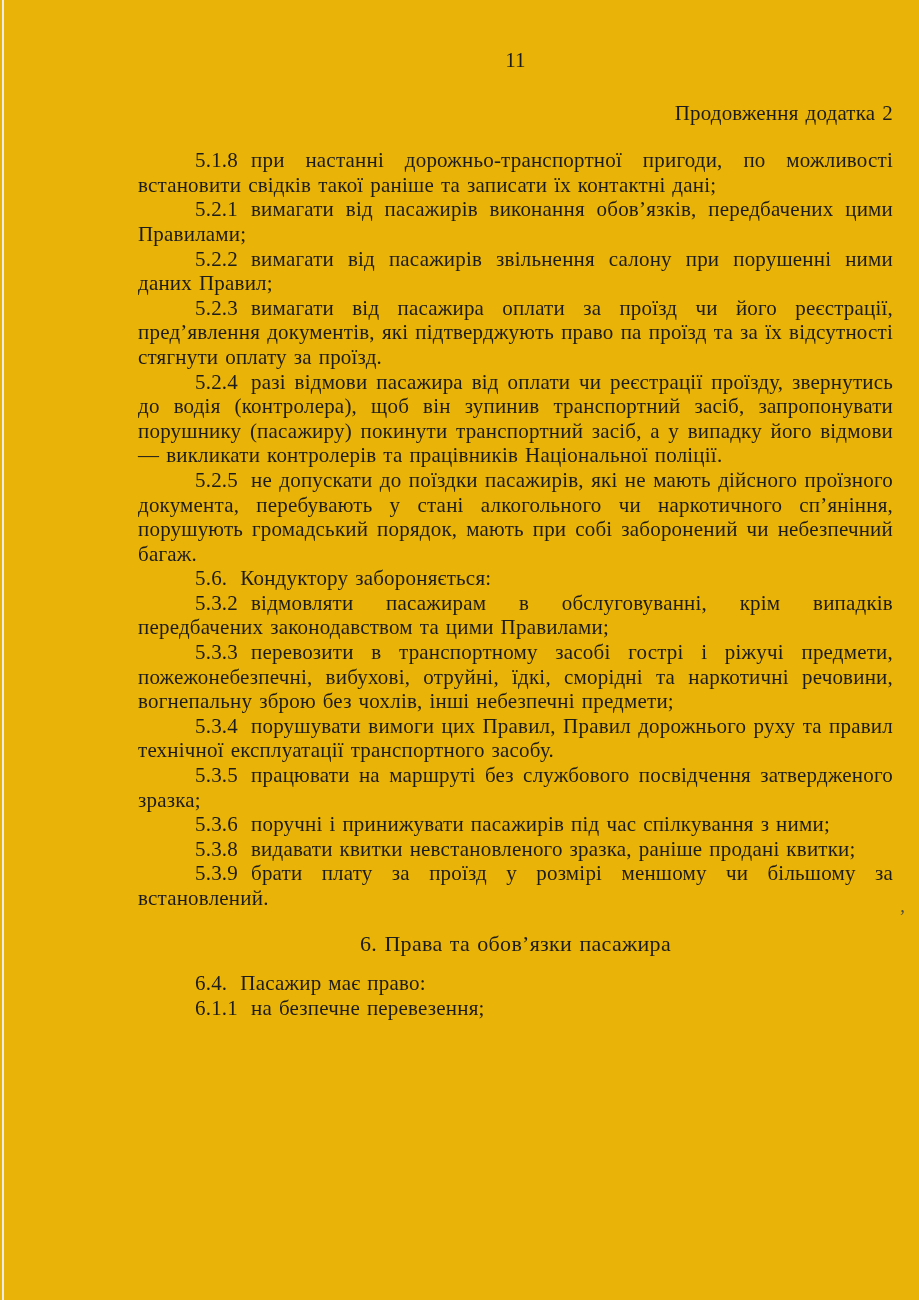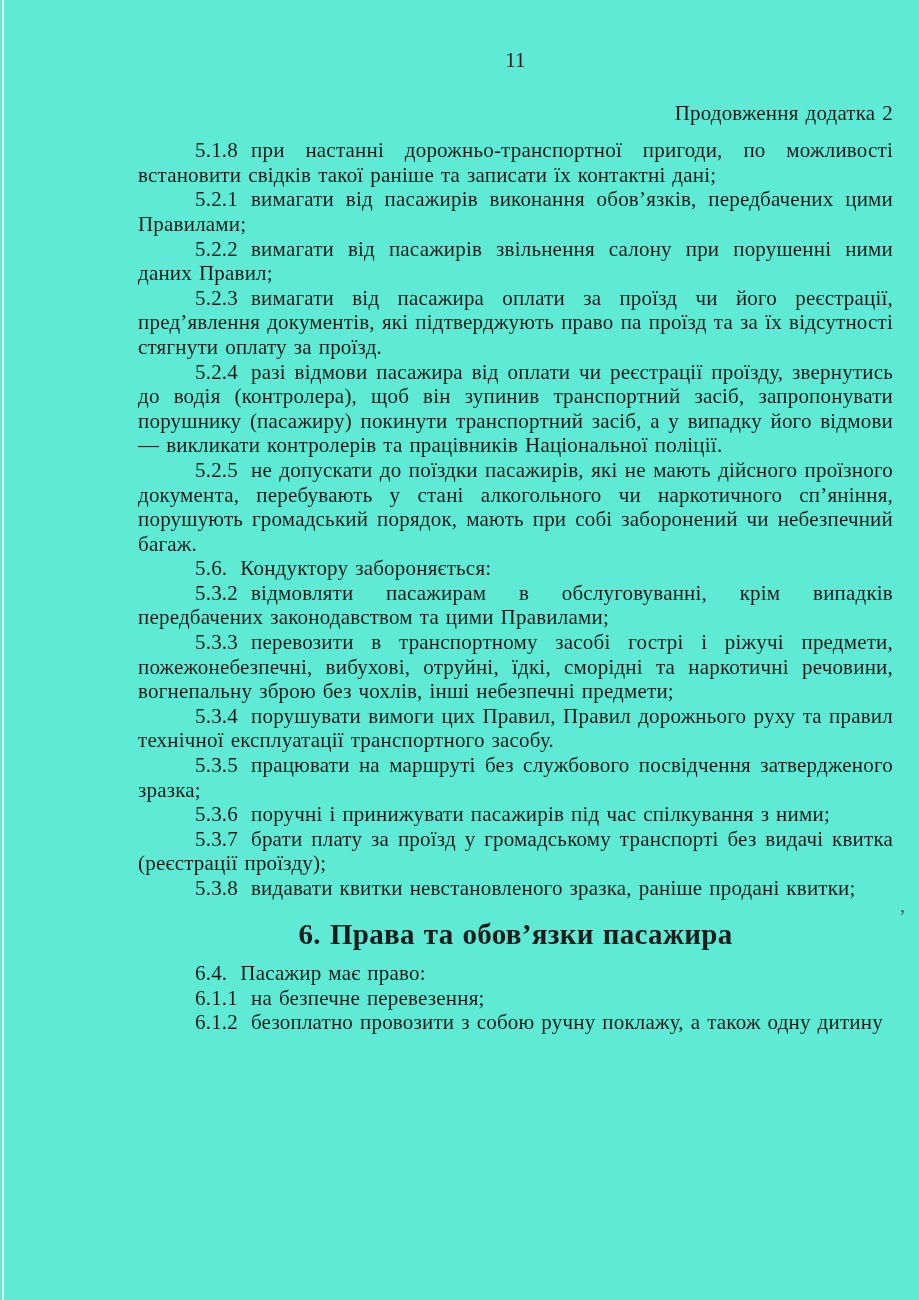--- a/index.html
+++ b/index.html
@@ -4,21 +4,21 @@
 <style>
   html, body {
     margin: 0;
     padding: 0;
     background: #ffffff;
   }
   .page {
     position: relative;
     width: 919px;
     height: 1300px;
-    background: #5eead4;
+    background: #eab308;
     overflow: hidden;
     font-family: "Liberation Serif", serif;
     color: #1c1c1c;
   }
   .scan-edge {
     position: absolute;
     left: 2px;
     top: 0;
     bottom: 0;
     width: 2px;
@@ -34,33 +34,33 @@
     text-align: justify;
     word-spacing: 1.5px;
     letter-spacing: 0.2px;
   }
   .page-number {
     text-align: center;
     margin-bottom: 28px;
   }
   .appendix-note {
     text-align: right;
-    margin-bottom: 13px;
+    margin-bottom: 23px;
   }
   p.para {
     margin: 0;
     text-indent: 57px;
   }
   .pnum {
     padding-right: 13px;
   }
   h2.section-heading {
     text-align: center;
-    font-size: 29px;
-    font-weight: bold;
+    font-size: 22px;
+    font-weight: normal;
     letter-spacing: 0.3px;
     margin: 21px 0 15px 0;
     text-indent: 0;
   }
   .stray-mark {
     position: absolute;
     left: 898px;
     top: 906px;
     font-size: 19px;
     color: #4a4a4a;
@@ -82,24 +82,23 @@
     <p class="para"><span class="pnum">5.2.2</span><span>вимагати від пасажирів звільнення салону при порушенні ними даних Правил;</span></p>
     <p class="para"><span class="pnum">5.2.3</span><span>вимагати від пасажира оплати за проїзд чи його реєстрації, пред’явлення документів, які підтверджують право па проїзд та за їх відсутності стягнути оплату за проїзд.</span></p>
     <p class="para"><span class="pnum">5.2.4</span><span>разі відмови пасажира від оплати чи реєстрації проїзду, звернутись до водія (контролера), щоб він зупинив транспортний засіб, запропонувати порушнику (пасажиру) покинути транспортний засіб, а у випадку його відмови — викликати контролерів та працівників Національної поліції.</span></p>
     <p class="para"><span class="pnum">5.2.5</span><span>не допускати до поїздки пасажирів, які не мають дійсного проїзного документа, перебувають у стані алкогольного чи наркотичного сп’яніння, порушують громадський порядок, мають при собі заборонений чи небезпечний багаж.</span></p>
     <p class="para"><span class="pnum">5.6.</span><span>Кондуктору забороняється:</span></p>
     <p class="para"><span class="pnum">5.3.2</span><span>відмовляти пасажирам в обслуговуванні, крім випадків передбачених законодавством та цими Правилами;</span></p>
     <p class="para"><span class="pnum">5.3.3</span><span>перевозити в транспортному засобі гострі і ріжучі предмети, пожежонебезпечні, вибухові, отруйні, їдкі, сморідні та наркотичні речовини, вогнепальну зброю без чохлів, інші небезпечні предмети;</span></p>
     <p class="para"><span class="pnum">5.3.4</span><span>порушувати вимоги цих Правил, Правил дорожнього руху та правил технічної експлуатації транспортного засобу.</span></p>
     <p class="para"><span class="pnum">5.3.5</span><span>працювати на маршруті без службового посвідчення затвердженого зразка;</span></p>
     <p class="para"><span class="pnum">5.3.6</span><span>поручні і принижувати пасажирів під час спілкування з ними;</span></p>
-    <p class="para"><span class="pnum">5.3.7</span><span>брати плату за проїзд у громадському транспорті без видачі квитка (реєстрації проїзду);</span></p>
     <p class="para"><span class="pnum">5.3.8</span><span>видавати квитки невстановленого зразка, раніше продані квитки;</span></p>
+    <p class="para"><span class="pnum">5.3.9</span><span>брати плату за проїзд у розмірі меншому чи більшому за встановлений.</span></p>
 
     <h2 class="section-heading">6. Права та обов’язки пасажира</h2>
 
     <p class="para"><span class="pnum">6.4.</span><span>Пасажир має право:</span></p>
     <p class="para"><span class="pnum">6.1.1</span><span>на безпечне перевезення;</span></p>
-    <p class="para"><span class="pnum">6.1.2</span><span>безоплатно провозити з собою ручну поклажу, а також одну дитину</span></p>
   </div>
 
   <span class="stray-mark">’</span>
 </div>
 
 </body></html>

